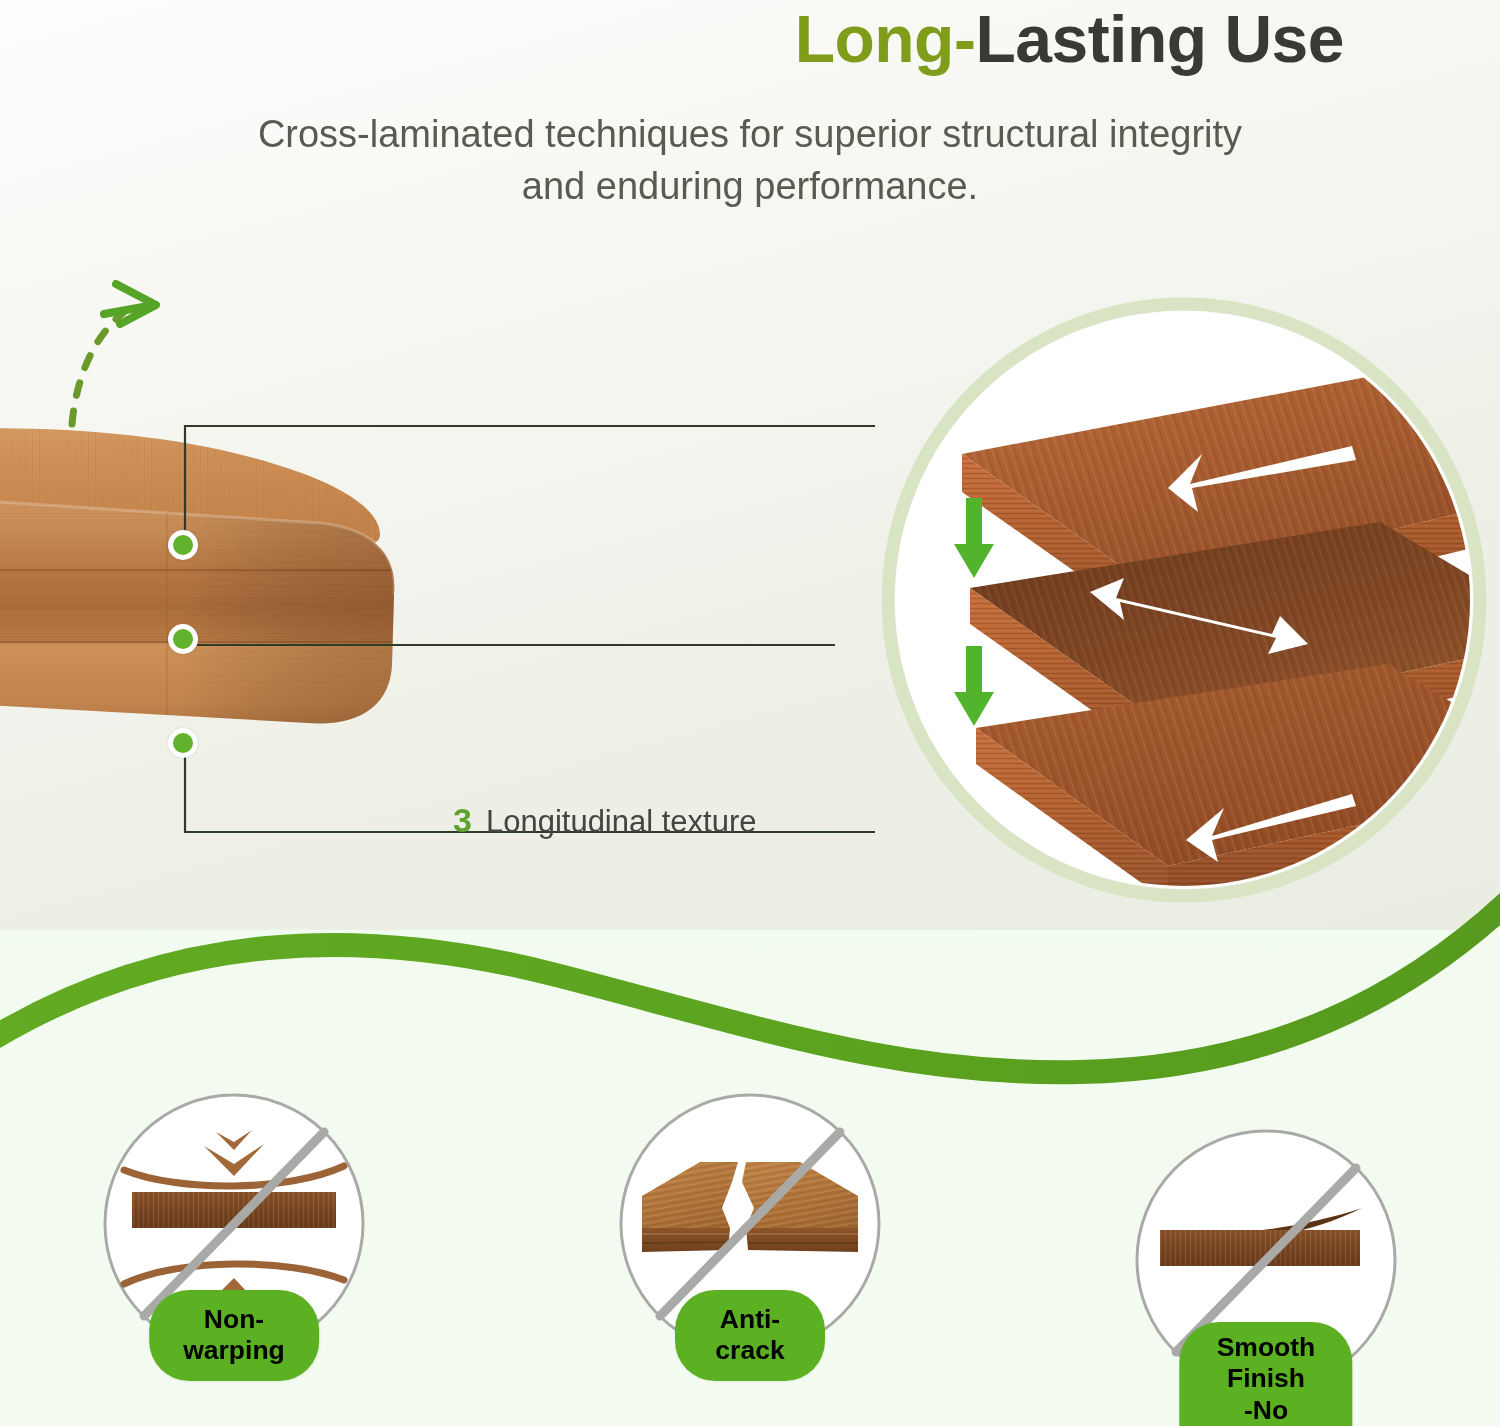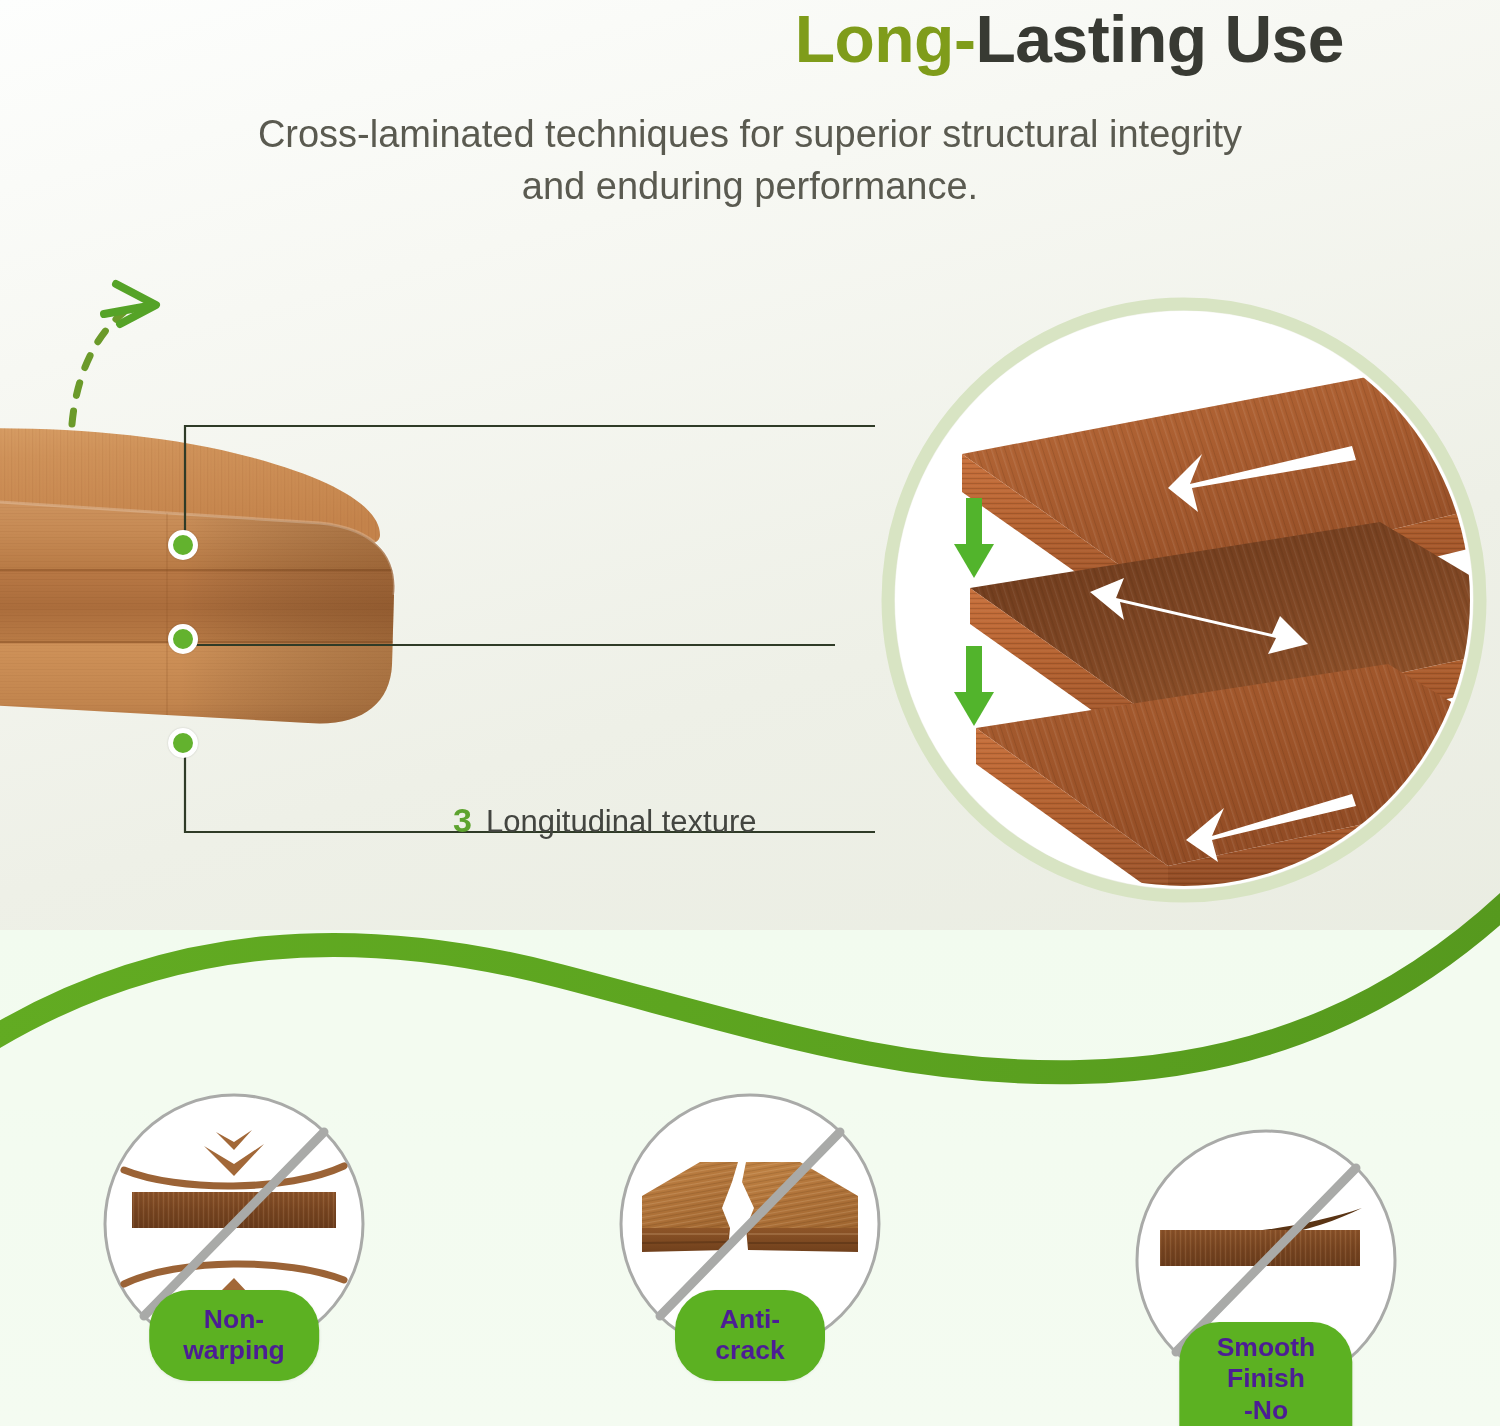--- a/index.html
+++ b/index.html
@@ -119,21 +119,21 @@
   .feature-circle {
     position: relative;
     width: 272px; height: 272px;
     margin: 0 auto;
   }
   .badge {
     position: absolute;
     left: 50%;
     transform: translateX(-50%);
     background: #5cb122;
-    color: #4c1d95;
+    color: #000000;
     border-radius: 40px;
     font-size: 26.5px;
     font-weight: bold;
     line-height: 1.18;
     padding: 14px 34px;
     white-space: pre-line;
     box-shadow: 0 1px 3px rgba(0,0,0,.06);
   }
   .badge.two-line { padding: 10px 30px; }
 </style>

